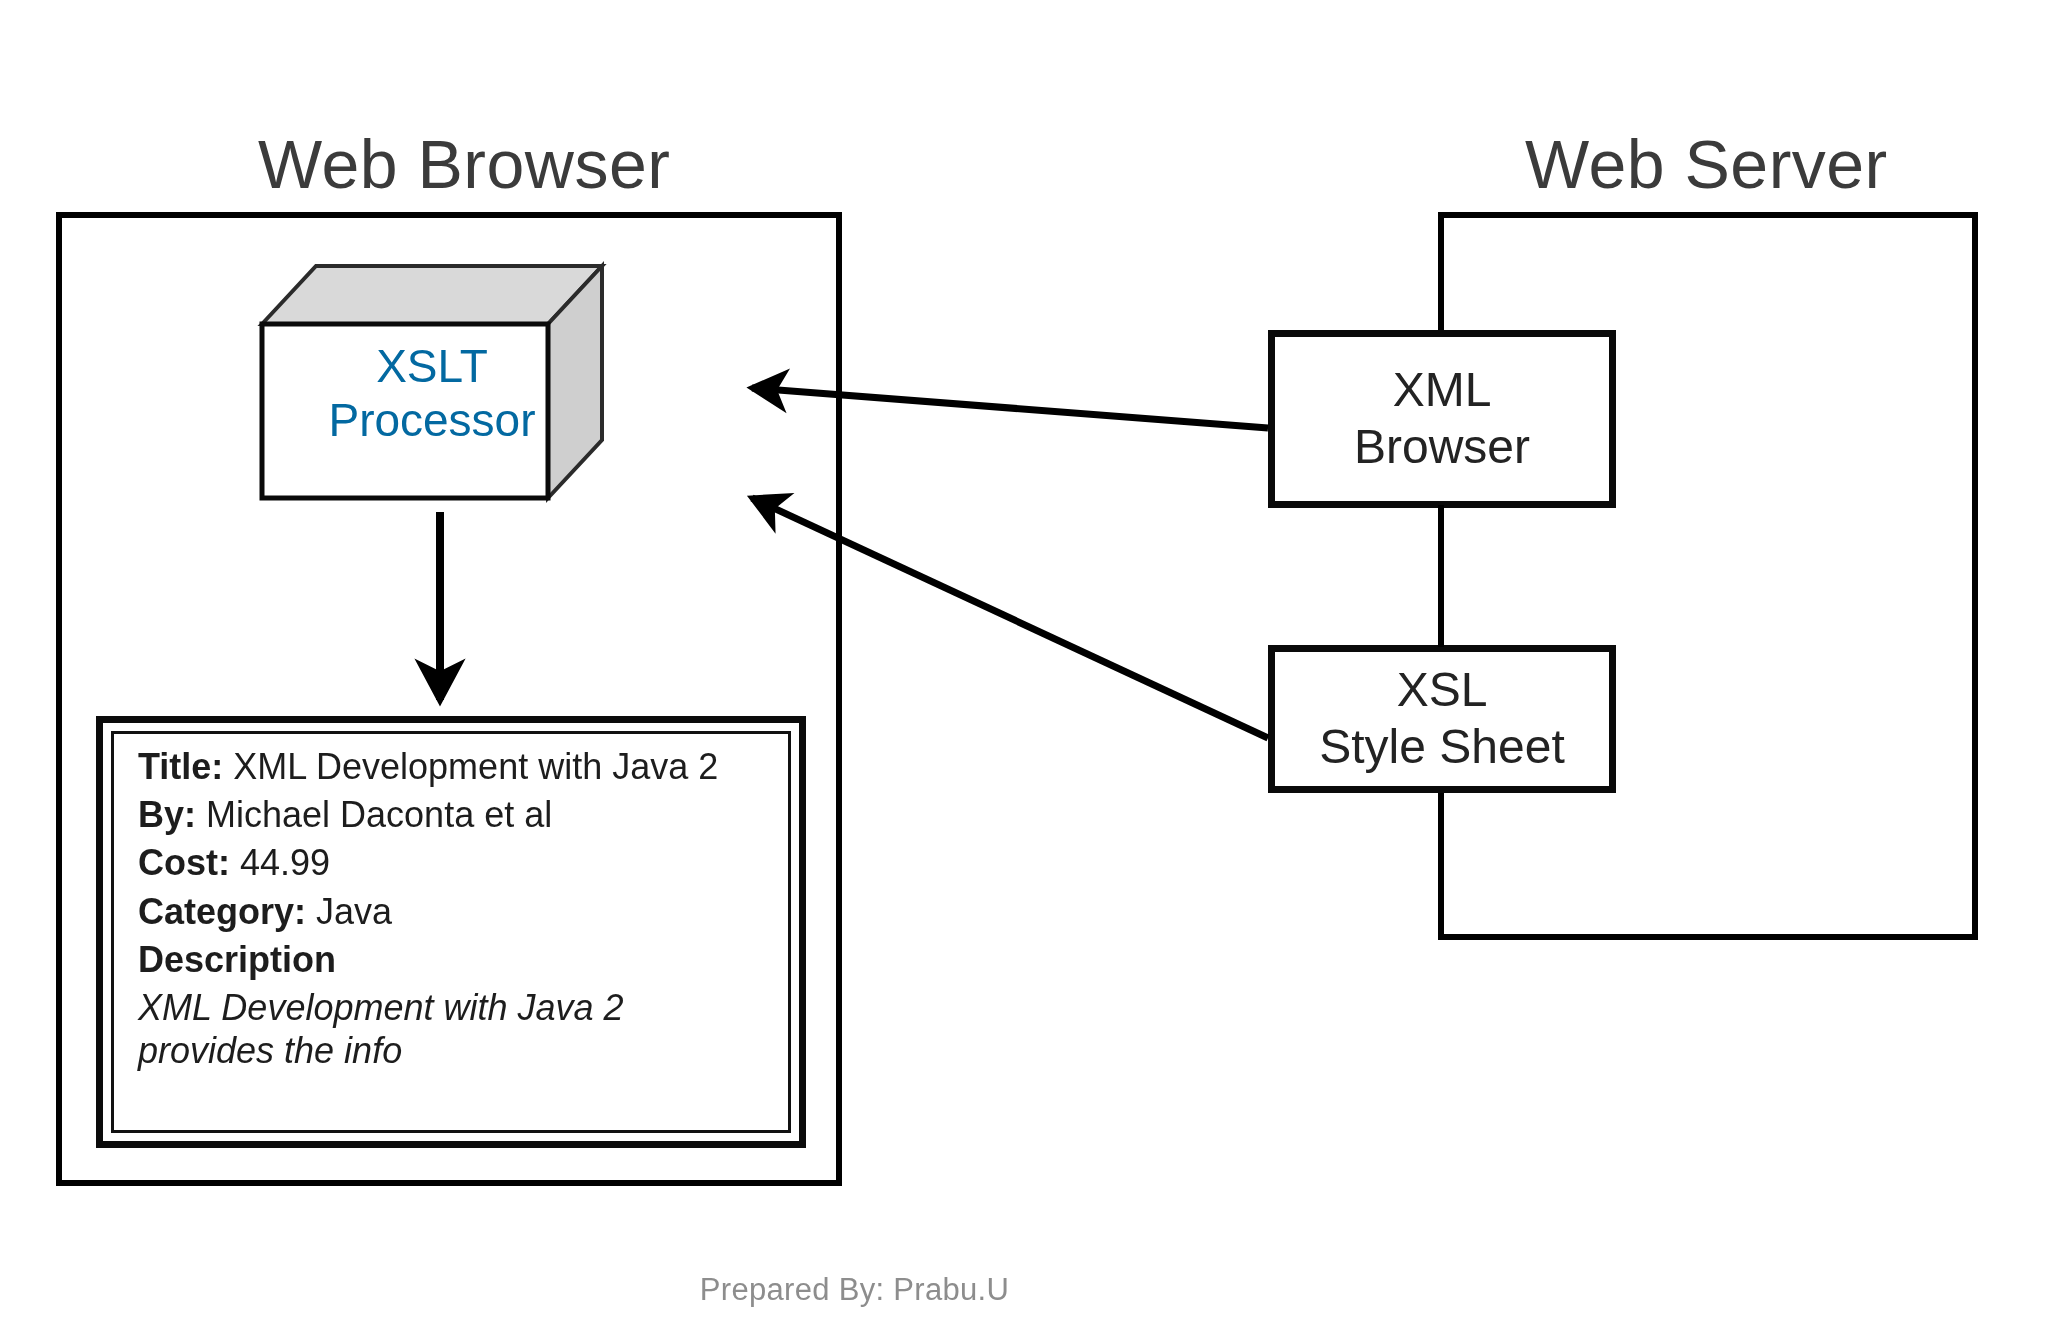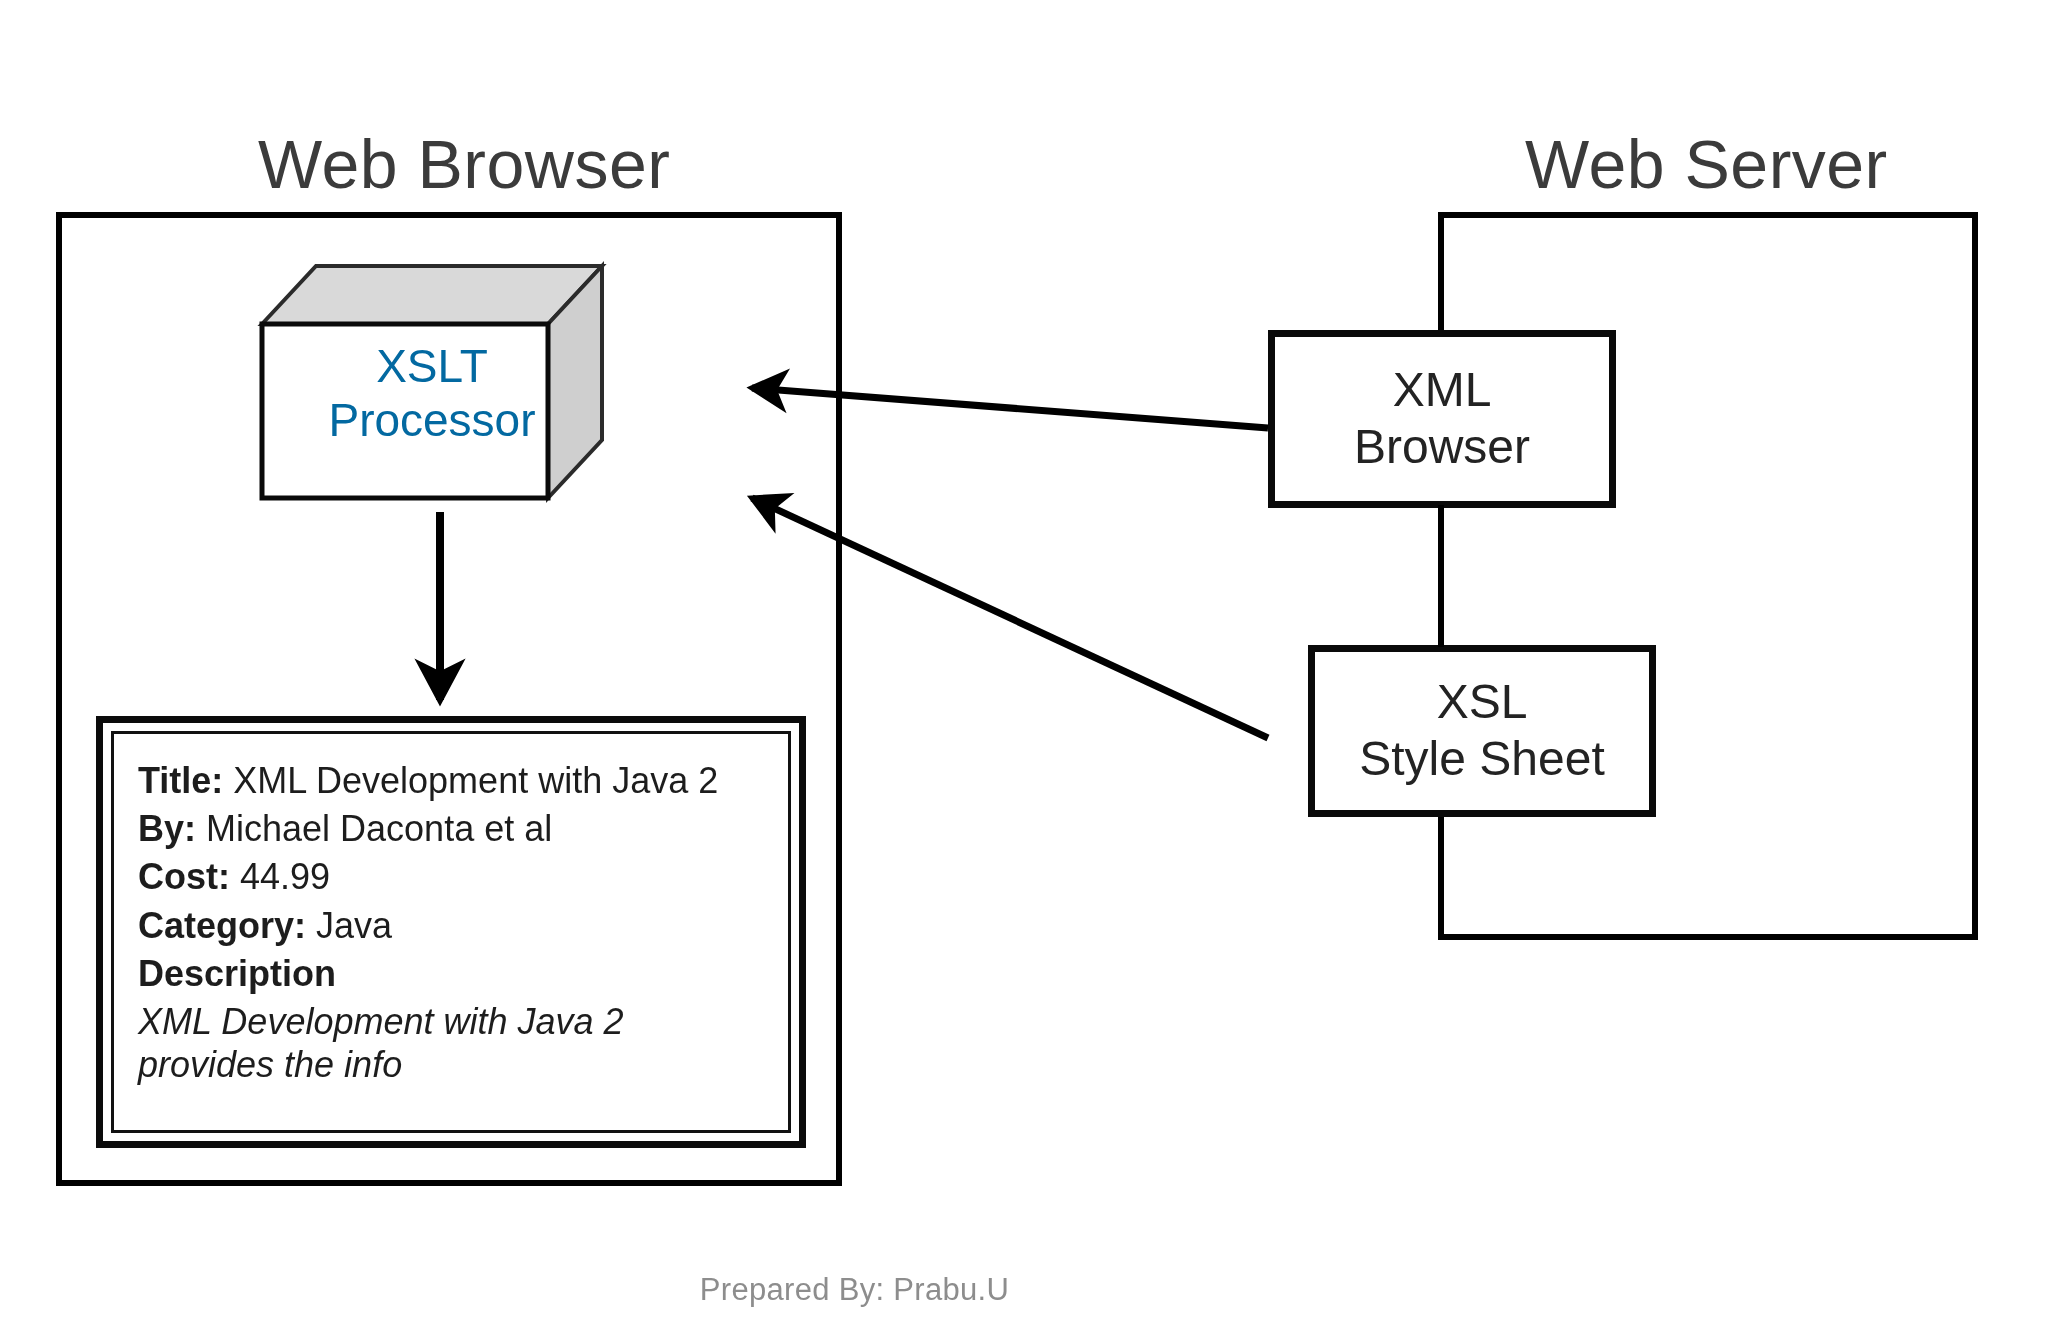--- a/index.html
+++ b/index.html
@@ -32,36 +32,36 @@
     pointer-events:none;
   }
 
   
   .server-box{
     position:absolute;border:7px solid #0a0a0a;background:#fff;box-sizing:border-box;
     display:flex;align-items:center;justify-content:center;text-align:center;
     color:#232323;font-size:48px;line-height:1.18;
   }
   #xml-doc-box{left:1268px;top:330px;width:348px;height:178px;}
-  #xsl-sheet-box{left:1268px;top:645px;width:348px;height:172px;margin-left:40px;}
+  #xsl-sheet-box{left:1268px;top:645px;width:348px;height:148px;}
 
   
   .vconn{position:absolute;background:#000;}
   #doc-to-sheet{left:1438px;top:505px;width:6px;height:142px;}
   #sheet-to-bottom{left:1438px;top:833px;width:6px;height:106px;}
 
   
   #result-panel{
     position:absolute;left:96px;top:716px;width:710px;height:432px;
     border:7px solid #0b0b0b;background:#fff;box-sizing:border-box;
   }
   #result-inner{
     position:absolute;left:8px;top:8px;right:8px;bottom:8px;
     border:3px solid #111;background:#fff;box-sizing:border-box;
-    padding:26px 0 0 24px;
+    padding:12px 0 0 24px;
   }
   .rline{color:#1d1d1d;font-size:36px;line-height:1.145;white-space:nowrap;margin-bottom:7px;}
   .rline b{font-weight:700;}
   .rline.italic{font-style:italic;font-weight:400;margin-bottom:2px;}
 
   
   #arrows{position:absolute;left:0;top:0;width:2048px;height:1331px;pointer-events:none;}
 
   
   #credit{

